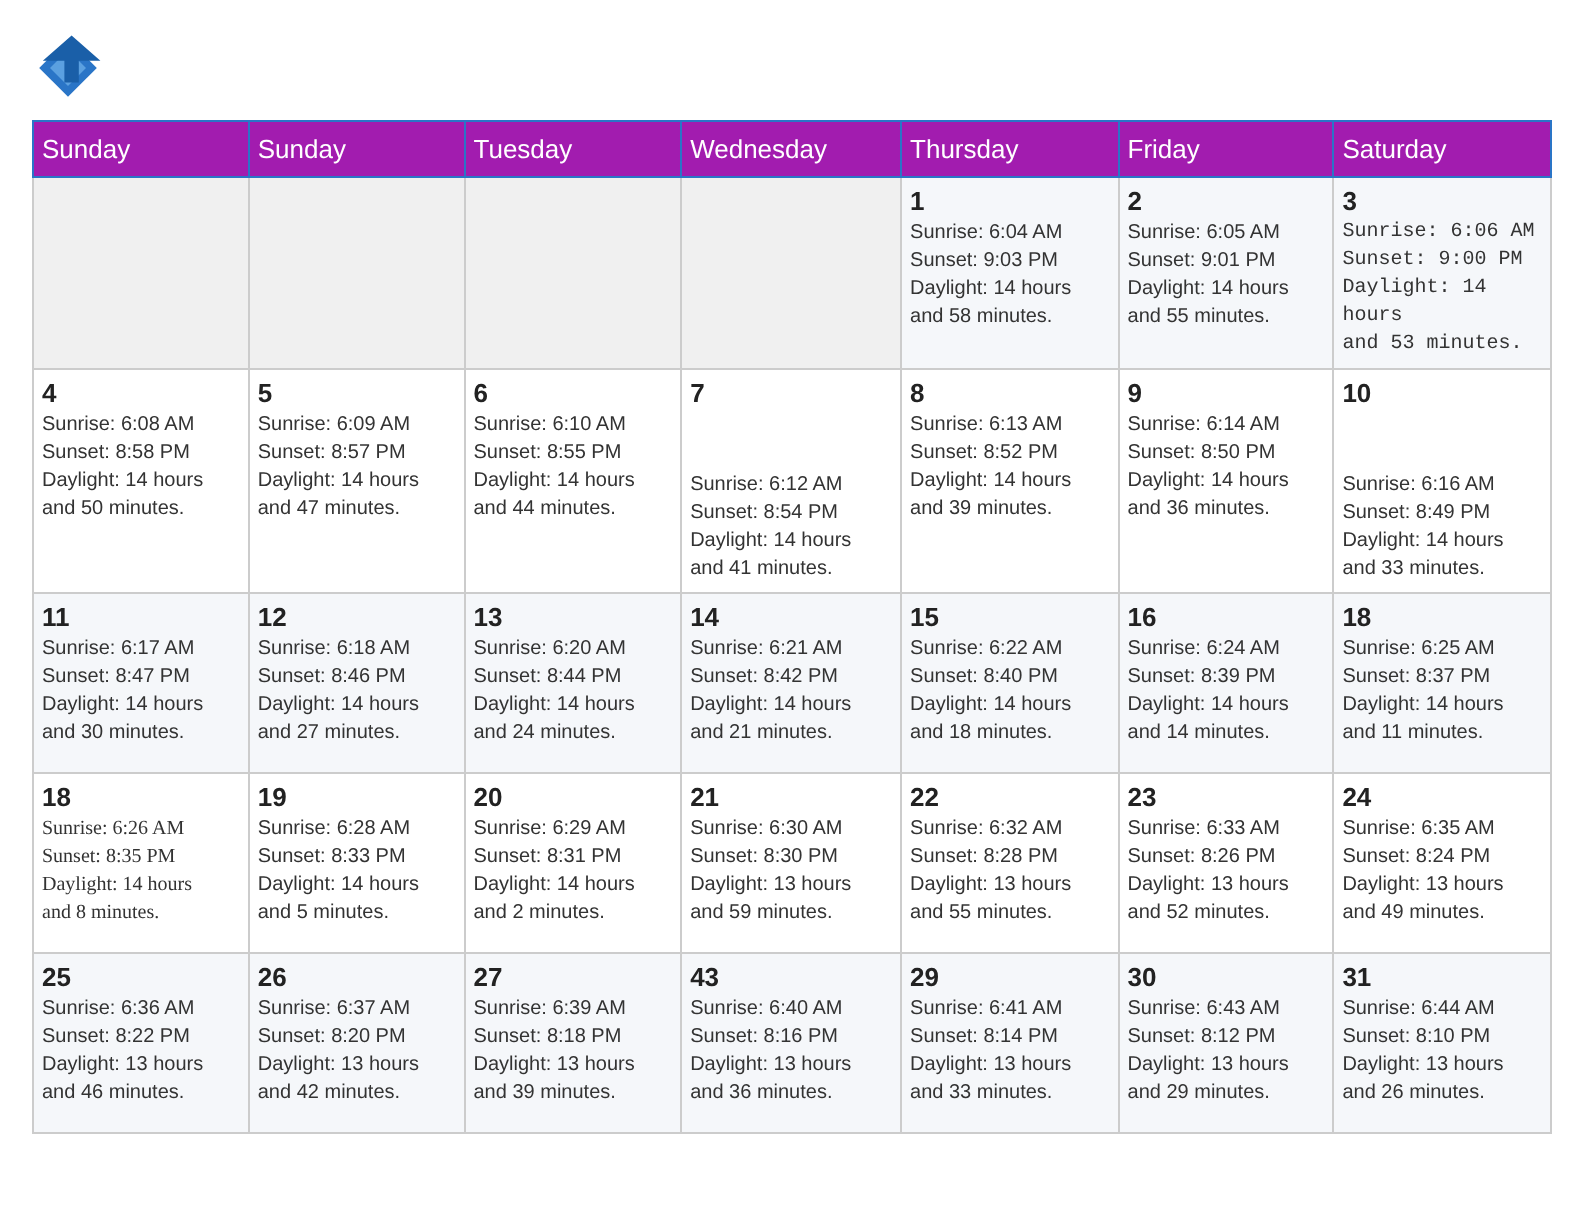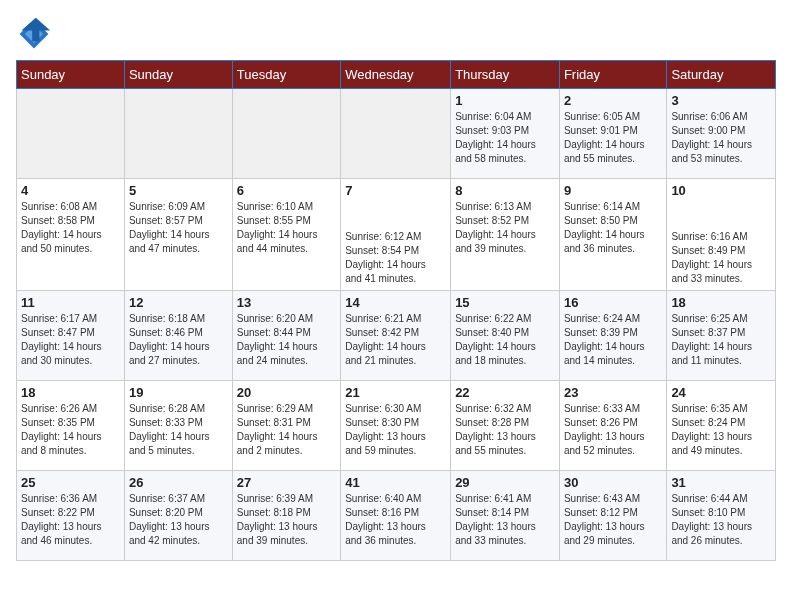--- a/index.html
+++ b/index.html
@@ -44,21 +44,21 @@
     .location {
       font-size: 15px;
       color: #555;
     }
     table {
       width: 100%;
       border-collapse: collapse;
       font-size: 11px;
     }
     thead tr th {
-      background: #7f1d1d;
+      background: #a21caf;
       color: #fff;
       padding: 6px 4px;
       text-align: left;
       font-size: 13px;
       font-weight: normal;
       border: 1px solid #2a75c7;
     }
     tbody tr td {
       border: 1px solid #ccc;
       vertical-align: top;
@@ -138,21 +138,21 @@
         </td>
         <td>
           <span class="day-num">2</span>
           <div class="day-info" style="white-space: pre-line;">Sunrise: 6:05 AM
 Sunset: 9:01 PM
 Daylight: 14 hours
 and 55 minutes.</div>
         </td>
         <td>
           <span class="day-num">3</span>
-          <div class="day-info" style="white-space: pre-line;">Sunrise: 6:06 AM
+          <div class="day-info" style="white-space: pre-line; font-family: Liberation Mono, monospace;">Sunrise: 6:06 AM
 Sunset: 9:00 PM
 Daylight: 14 hours
 and 53 minutes.</div>
         </td>
       </tr>
       <tr>
         <td>
           <span class="day-num">4</span>
           <div class="day-info" style="white-space: pre-line;">Sunrise: 6:08 AM
 Sunset: 8:58 PM
@@ -249,21 +249,21 @@
           <span class="day-num">18</span>
           <div class="day-info" style="white-space: pre-line;">Sunrise: 6:25 AM
 Sunset: 8:37 PM
 Daylight: 14 hours
 and 11 minutes.</div>
         </td>
       </tr>
       <tr>
         <td>
           <span class="day-num">18</span>
-          <div class="day-info" style="white-space: pre-line;">Sunrise: 6:26 AM
+          <div class="day-info" style="white-space: pre-line; font-family: Liberation Serif, serif;">Sunrise: 6:26 AM
 Sunset: 8:35 PM
 Daylight: 14 hours
 and 8 minutes.</div>
         </td>
         <td>
           <span class="day-num">19</span>
           <div class="day-info" style="white-space: pre-line;">Sunrise: 6:28 AM
 Sunset: 8:33 PM
 Daylight: 14 hours
 and 5 minutes.</div>
@@ -320,21 +320,21 @@
 and 42 minutes.</div>
         </td>
         <td>
           <span class="day-num">27</span>
           <div class="day-info" style="white-space: pre-line;">Sunrise: 6:39 AM
 Sunset: 8:18 PM
 Daylight: 13 hours
 and 39 minutes.</div>
         </td>
         <td>
-          <span class="day-num">41</span>
+          <span class="day-num">43</span>
           <div class="day-info" style="white-space: pre-line;">Sunrise: 6:40 AM
 Sunset: 8:16 PM
 Daylight: 13 hours
 and 36 minutes.</div>
         </td>
         <td>
           <span class="day-num">29</span>
           <div class="day-info" style="white-space: pre-line;">Sunrise: 6:41 AM
 Sunset: 8:14 PM
 Daylight: 13 hours

